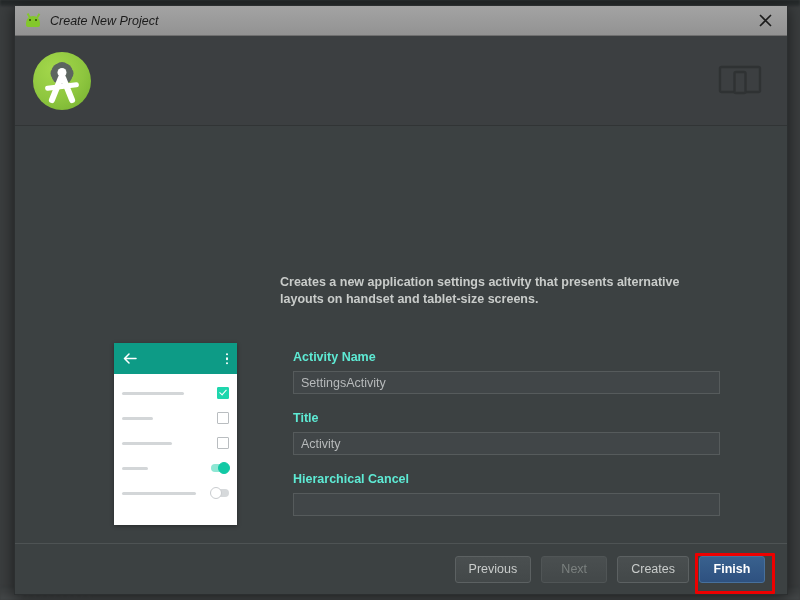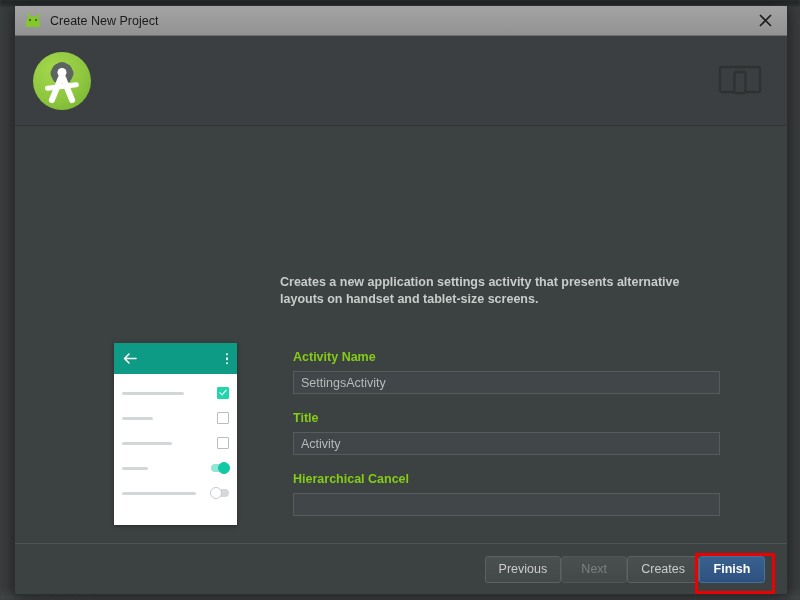--- a/index.html
+++ b/index.html
@@ -47,20 +47,21 @@
     display: flex; flex-direction: column;
   }
 
   
   .titlebar {
     height: 29px; flex: 0 0 29px;
     background: linear-gradient(180deg, #a3a3a3 0%, #9a9a9a 55%, #929292 100%);
     border-bottom: 1px solid #6f6f6f;
     display: flex; align-items: center;
     position: relative;
+    font-style: italic;
   }
   .titlebar .app-icon {
     width: 16px; height: 16px; margin-left: 10px;
     position: relative; flex: 0 0 16px;
   }
   .titlebar .app-icon .bug {
     position: absolute; left: 1px; top: 3px;
     width: 14px; height: 11px;
     background: #83c82b;
     border-radius: 7px 7px 2px 2px;
@@ -232,41 +233,41 @@
   }
   .preview .sw.on .knob {
     right: -1px; background: #12c9a5; border-color: #12c9a5;
   }
   .preview .sw.off .knob { left: -1px; }
 
   
   .form { position: absolute; left: 278px; top: 224px; width: 427px; }
   .field { margin-bottom: 17px; }
   .field .lbl {
-    font-size: 12.5px; color: #84cc16;
+    font-size: 12.5px; color: #5eead4;
     font-weight: bold; margin-bottom: 7px;
   }
   .field .inp {
     height: 23px; box-sizing: border-box;
     background: #414648;
     border: 1px solid #565b5c;
     color: #b7babb; font-size: 12.5px;
     padding: 0 7px;
     display: flex; align-items: center;
     font-family: "Liberation Sans", sans-serif;
   }
   .field .inp.empty { color: transparent; }
 
   
   .footer {
     flex: 0 0 50px; height: 50px;
     background: #3c4142;
     border-top: 1px solid #4e5354;
     display: flex; align-items: center; justify-content: flex-end;
-    padding-right: 22px; 
+    padding-right: 22px; gap: 10px;
     position: relative;
   }
   .btn {
     min-width: 66px; height: 27px;
     box-sizing: border-box;
     border: 1px solid #5c6162;
     border-radius: 3px;
     background: linear-gradient(180deg, #4a4f50 0%, #434849 100%);
     color: #c9cccb; font-size: 12.5px;
     display: flex; align-items: center; justify-content: center;

